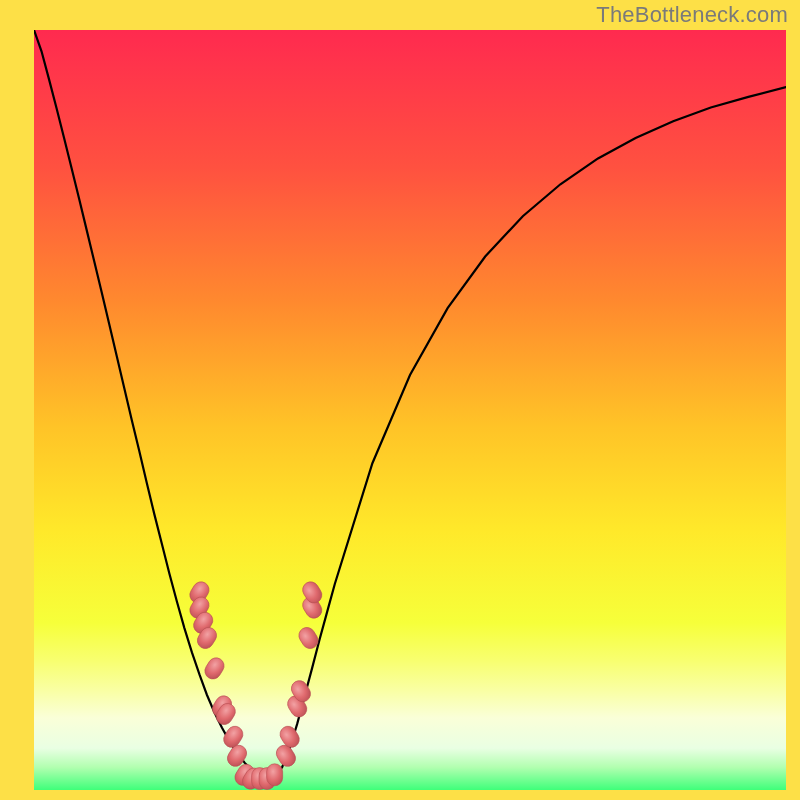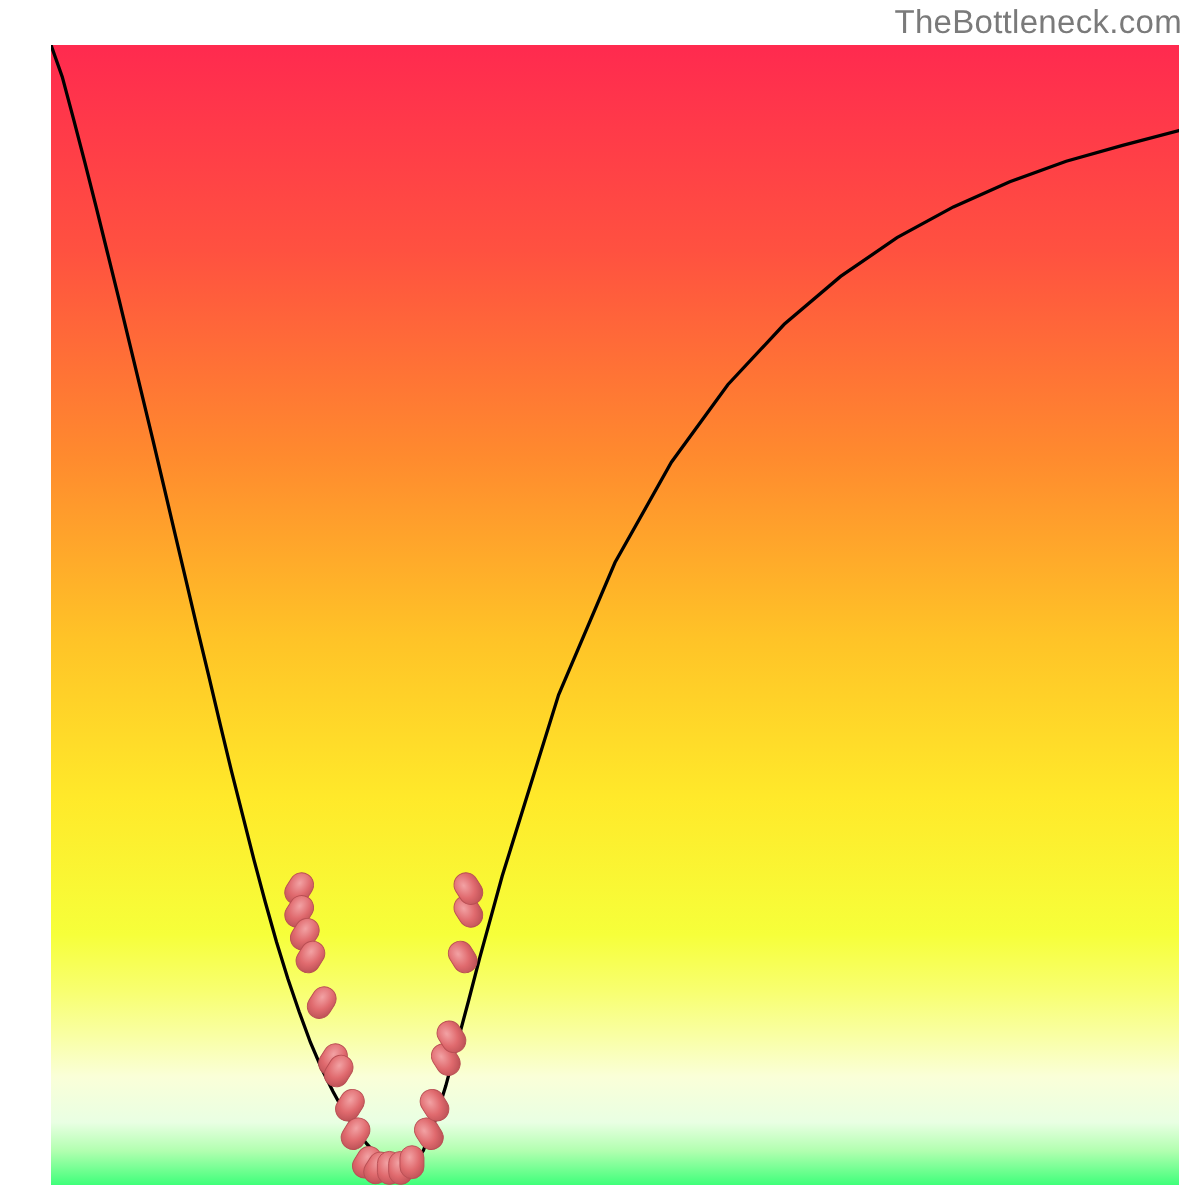--- a/index.html
+++ b/index.html
@@ -8,21 +8,21 @@
     width: 800px;
     height: 800px;
     overflow: hidden;
     background: #000;
     font-family: Arial, Helvetica, sans-serif;
   }
   .frame {
     position: absolute;
     left: 0; top: 0;
     width: 800px; height: 800px;
-    background: #ffffff;
+    background: #fde047;
   }
   .plot {
     position: absolute;
     background: #fff;
   }
   .plot svg {
     position: absolute;
     left: 0; top: 0;
   }
   .watermark {

